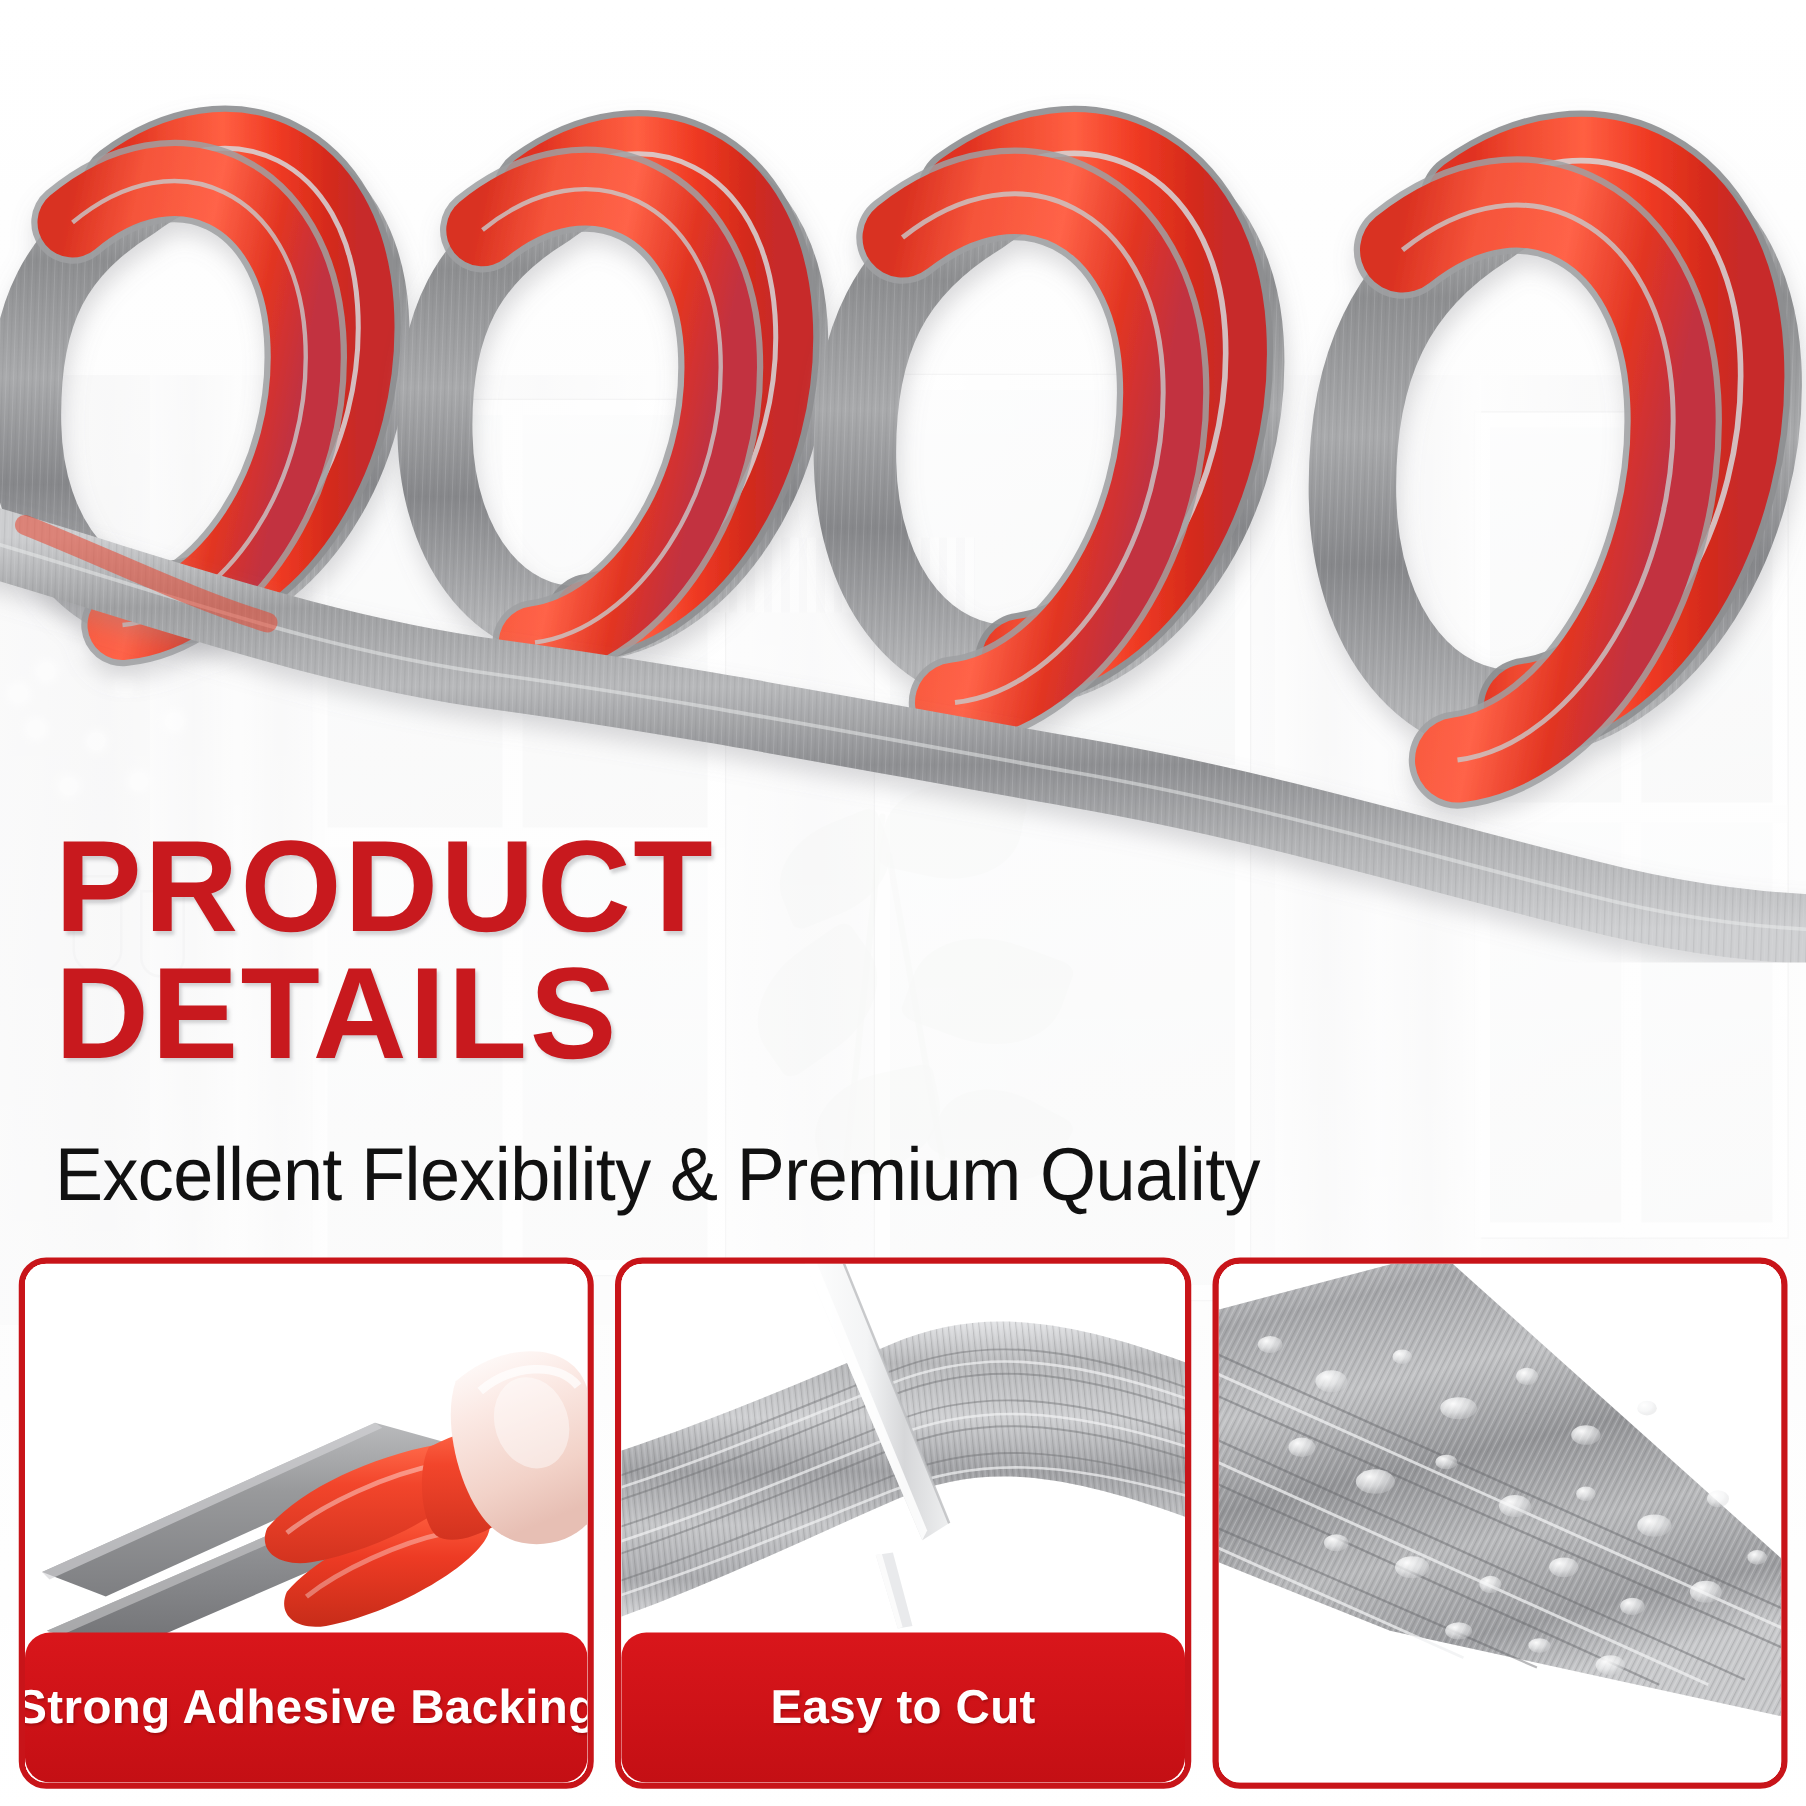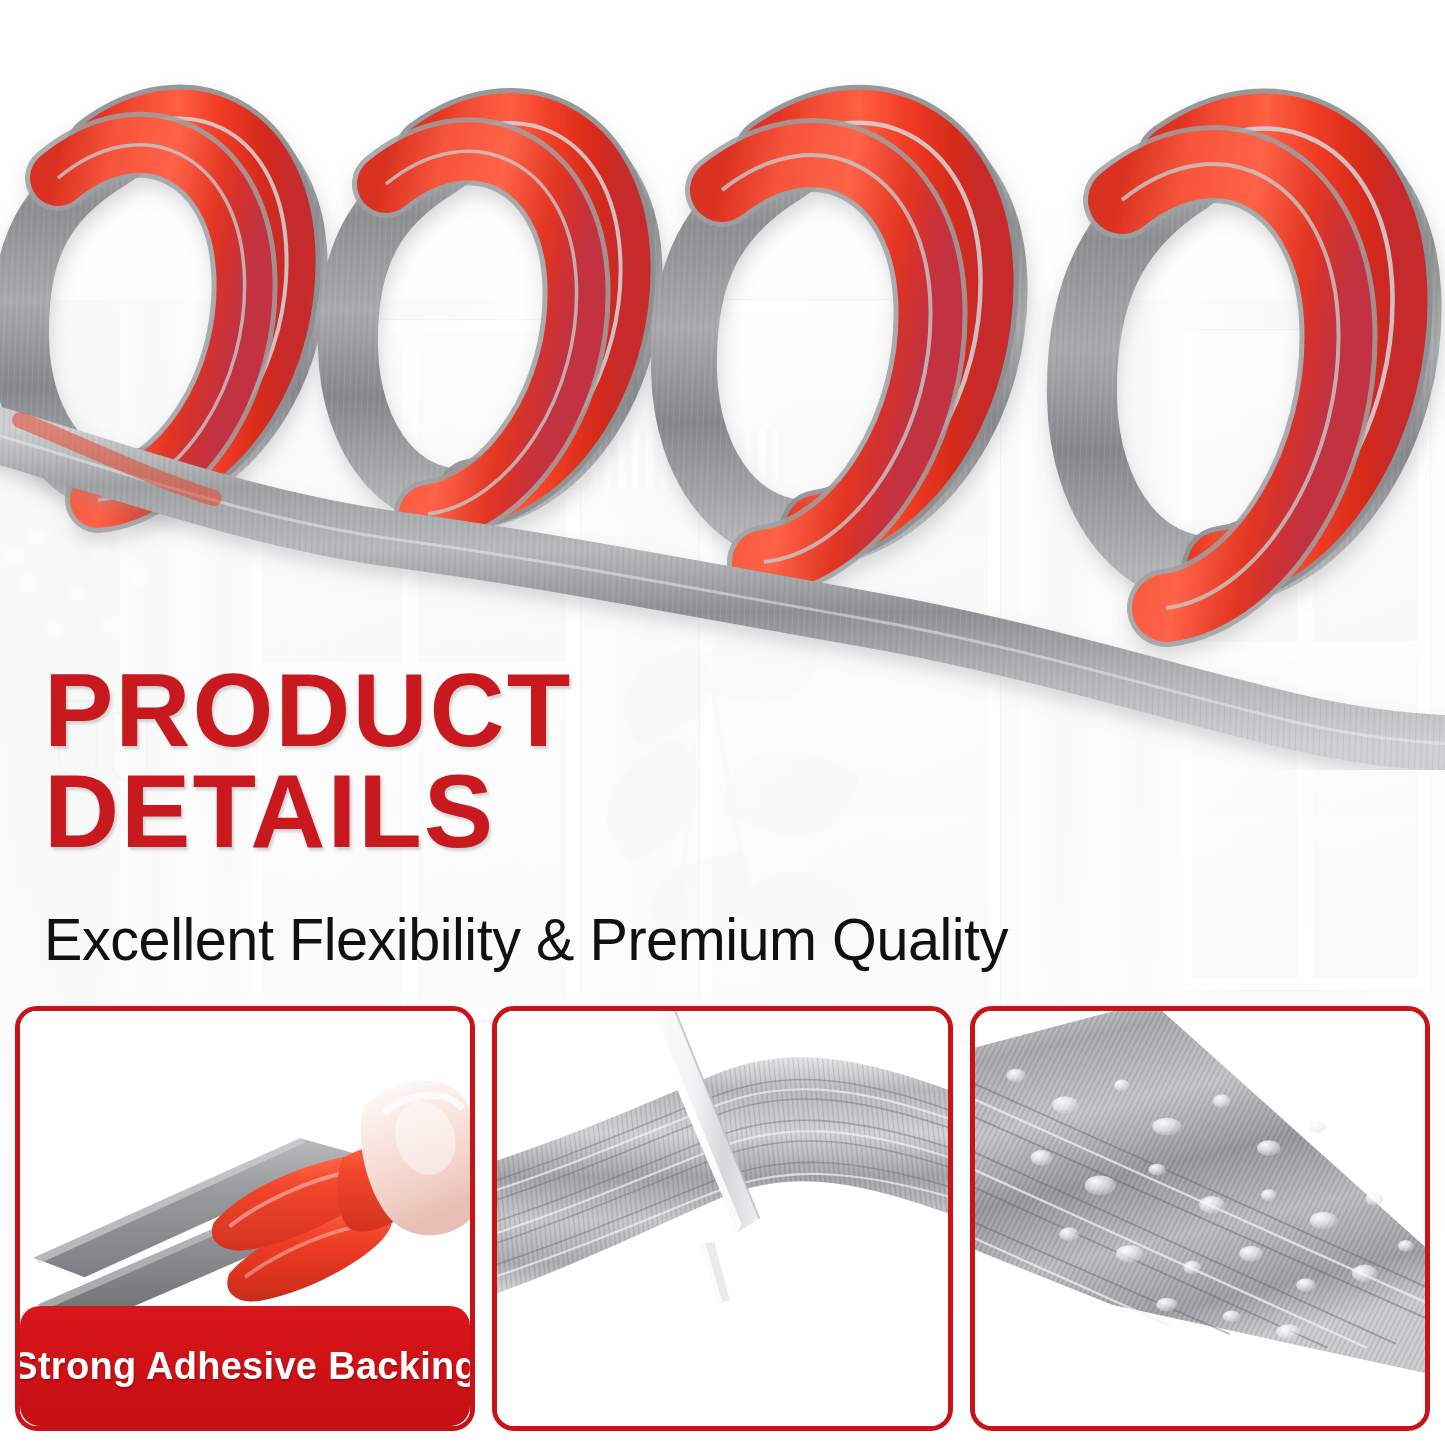--- a/index.html
+++ b/index.html
@@ -530,20 +530,21 @@
           </g>
 
           <path d="M 146 -10 L 178 -10 L 268 212 L 246 226 Z" fill="url(#blade)"></path>
           <path d="M 146 -10 L 156 -10 L 250 218 L 246 226 Z" fill="#ffffff" opacity=".85"></path>
           <path d="M 178 -10 L 268 212" stroke="#bcbdbf" stroke-width="2" fill="none" opacity=".8"></path>
 
           <path d="M 208 238 L 222 236 L 238 296 L 226 298 Z" fill="#e9eaec"></path>
           <path d="M 208 238 L 213 237 L 230 297 L 226 298 Z" fill="#ffffff" opacity=".8"></path>
         </svg>
       </div>
+      <div class="caption">Easy to Cut</div>
     </div>
 
     <div class="card">
       <div class="card-media">
         <svg viewBox="0 0 460 420" preserveAspectRatio="xMidYMid slice">
           <defs>
             <linearGradient id="diagStrip" x1="0" y1="0" x2="0.3" y2="1">
               <stop offset="0%" stop-color="#d4d5d7"></stop>
               <stop offset="16%" stop-color="#a5a6a9"></stop>
               <stop offset="34%" stop-color="#c2c3c5"></stop>

